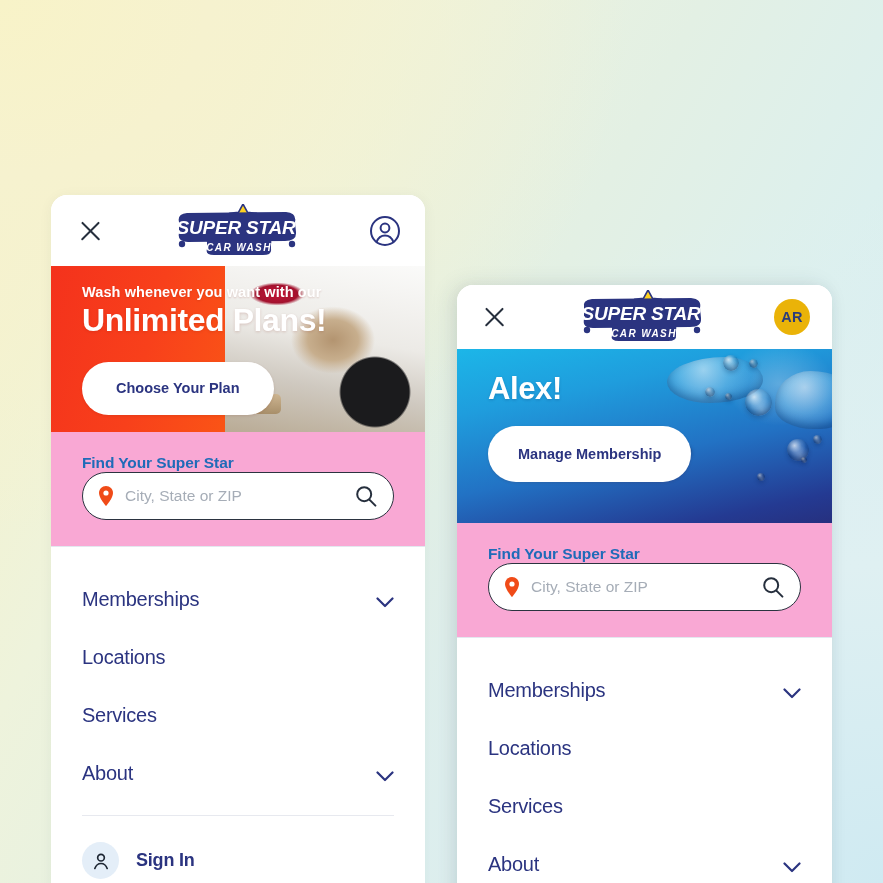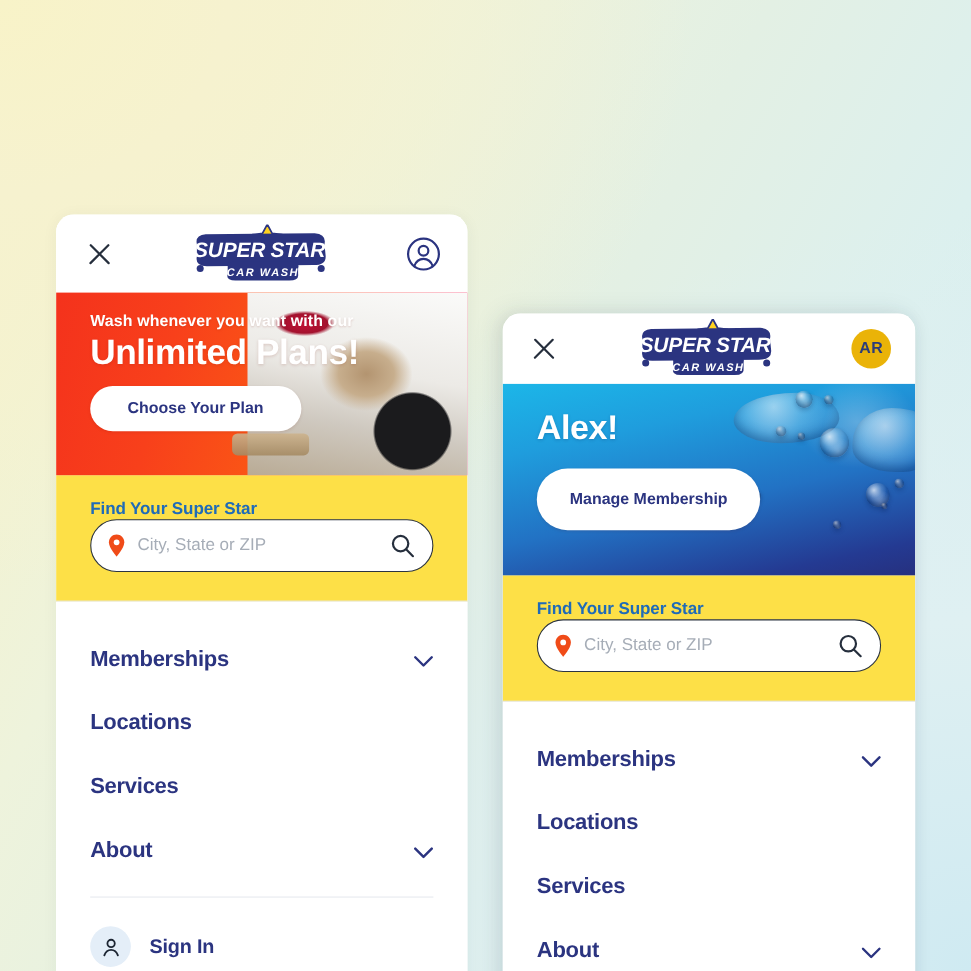--- a/index.html
+++ b/index.html
@@ -91,22 +91,22 @@
   .hero-kicker {
     color:#ffffff; font-size:14.5px; font-weight:700; letter-spacing:.1px;
     text-shadow:0 1px 2px rgba(120,20,10,.18);
   }
   .hero-title {
     color:#ffffff; font-size:32px; font-weight:800; letter-spacing:-.4px;
     margin-top:3px; line-height:1.08;
     text-shadow:0 1px 3px rgba(120,20,10,.18);
   }
   .pill-btn {
-    margin-top:13px; display:inline-flex; align-items:center; justify-content:center;
-    background:#fff; border-radius:999px; height:41px; padding:0 34px;
+    margin-top:24px; display:inline-flex; align-items:center; justify-content:center;
+    background:#fff; border-radius:999px; height:53px; padding:0 34px;
     color:#2b3480; font-size:14.5px; font-weight:700; cursor:pointer;
     box-shadow:0 1px 3px rgba(100,20,10,.12);
   }
 
   
   .hero-blue {
     height:174px; position:relative; overflow:hidden;
     background:
       radial-gradient(90px 70px at 86% 20%, rgba(255,255,255,.28) 0%, rgba(255,255,255,0) 60%),
       linear-gradient(168deg, #1cb6e8 0%, #1f9ddd 26%, #2272c4 58%, #243a92 88%, #26307f 100%);
@@ -131,21 +131,21 @@
     text-shadow:0 1px 3px rgba(0,30,80,.22);
   }
   .welcome {
     color:#fff; font-size:16px; font-weight:700; margin-top:8px;
     text-shadow:0 1px 3px rgba(0,30,80,.22);
   }
   .pill-btn.blue-btn { margin-top:20px; padding:0 30px; height:56px; }
 
   
   .search-sec {
-    background:#fde047; padding:22px 31px 26px 31px;
+    background:#f9a8d4; padding:22px 31px 26px 31px;
     border-bottom:1px solid #e3e8ef;
   }
   .panel-right .search-sec { padding:22px 31px 26px 31px; }
   .search-label {
     color:#1f6bb8; font-size:15.5px; font-weight:700; letter-spacing:-.1px;
   }
   .search-box {
     margin-top:0; height:48px; background:#fff;
     border:1.6px solid #2b3340; border-radius:999px;
     display:flex; align-items:center; padding:0 16px 0 14px; gap:10px;
@@ -159,21 +159,21 @@
   .search-input::placeholder { color:#a6adb7; }
   .mag-icon { width:22px; height:22px; flex:0 0 auto; cursor:pointer; }
 
   
   .menu { background:#fff; padding:24px 31px 0 31px; }
   .menu-item {
     display:flex; align-items:center; justify-content:space-between;
     padding:17px 0 18px 0; cursor:pointer;
   }
   .menu-label {
-    color:#2b3480; font-size:20px; font-weight:700; letter-spacing:-.25px;
+    color:#2b3480; font-size:20px; font-weight:400; letter-spacing:-.25px;
   }
   .chev { width:18px; height:11px; flex:0 0 auto; }
   .menu-divider { height:1px; background:#e7e9ef; margin:12px 0 0 0; }
   .signin-row {
     display:flex; align-items:center; gap:17px; padding:26px 0 20px 0; cursor:pointer;
   }
   .signin-avatar {
     width:37px; height:37px; border-radius:50%; background:#e4eef8;
     display:flex; align-items:center; justify-content:center; flex:0 0 auto;
   }

